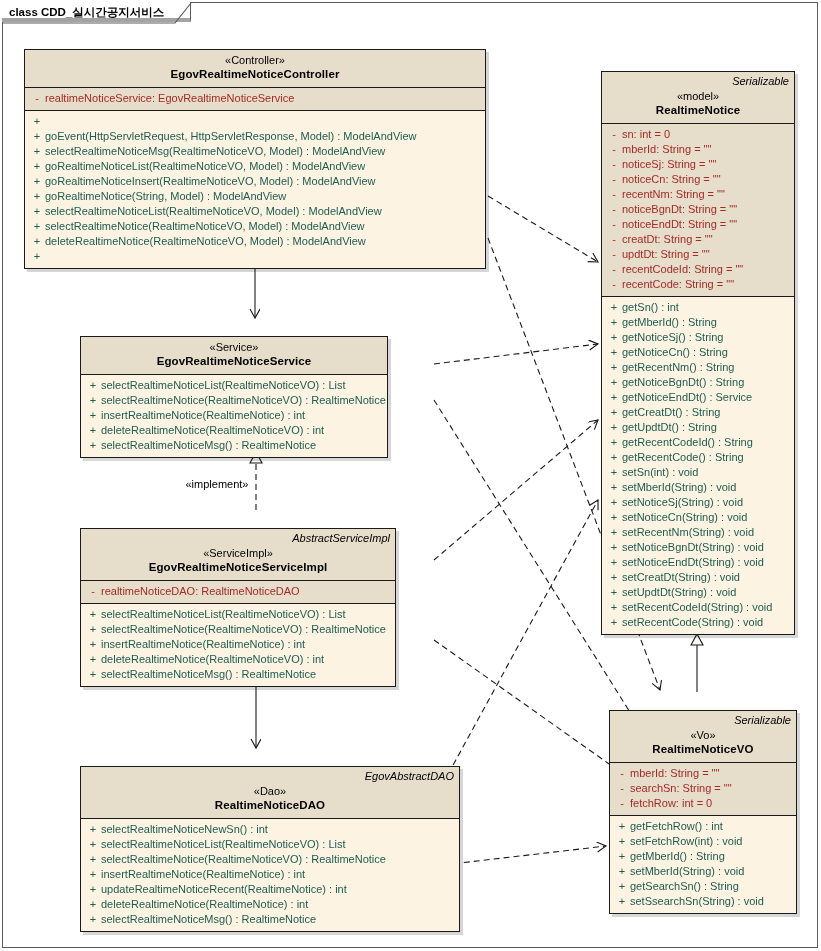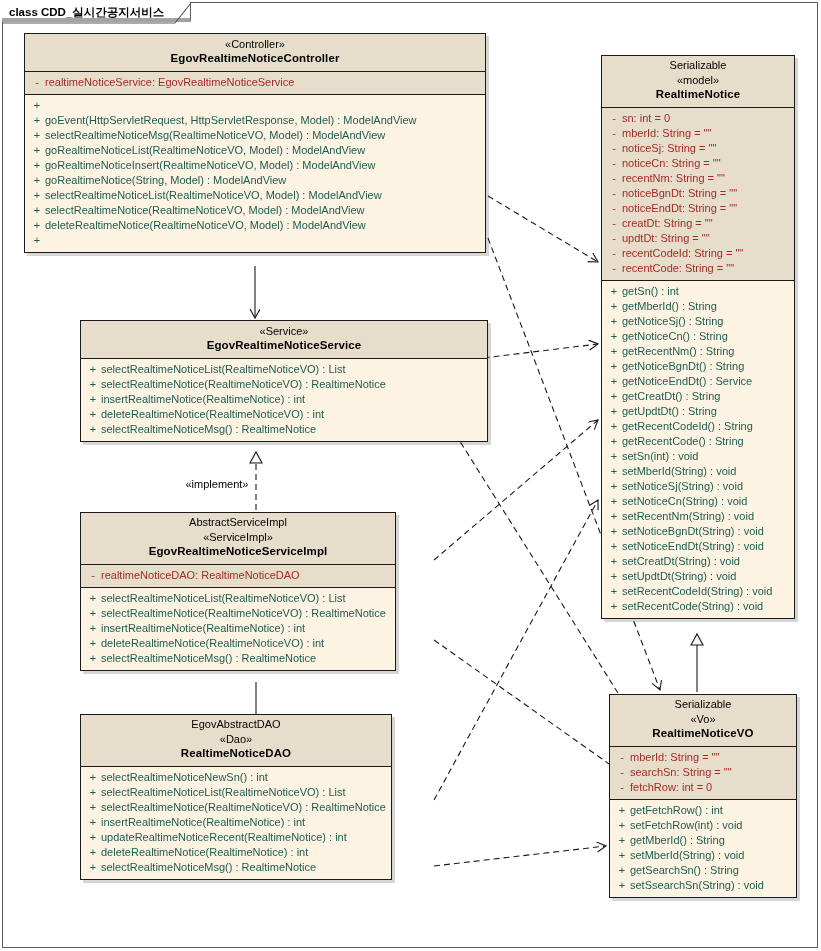--- a/index.html
+++ b/index.html
@@ -78,30 +78,33 @@
   }
 
   
   .uml-class {
     position: absolute;
     box-sizing: border-box;
     border: 1px solid #1a1a1a;
     background: #fdf3e3;
     box-shadow: 3px 3px 0 rgba(0,0,0,0.16);
     z-index: 3;
+    margin-top: 16px;
   }
   .uml-header {
     background: #e6ddcb;
     border-bottom: 1px solid #1a1a1a;
     padding: 3px 5px 5px 5px;
     text-align: center;
   }
   .uml-tagline {
     font-size: 11px;
+    font-style: italic;
     color: #000000;
+    text-align: right;
     line-height: 13px;
     margin-bottom: 1px;
   }
   .uml-stereotype {
     font-size: 11px;
     color: #000000;
     line-height: 14px;
   }
   .uml-name {
     font-size: 11.5px;
@@ -133,23 +136,23 @@
     width: 16px;
     flex: 0 0 16px;
     text-align: center;
     color: inherit;
   }
   .attr-text { color: #a42b28; }
   .op-text   { color: #1d5c50; }
 
   
   #cls-controller { left: 24px;  top: 33px;  width: 462px; }
-  #cls-service    { left: 80px;  top: 320px; width: 408px; }
+  #cls-service    { left: 80px;  top: 320px; width: 308px; }
   #cls-serviceimpl{ left: 80px;  top: 512px; width: 316px; }
-  #cls-dao        { left: 80px;  top: 714px; width: 312px; }
+  #cls-dao        { left: 80px;  top: 750px; width: 380px; }
   #cls-model      { left: 601px; top: 55px;  width: 194px; }
   #cls-vo         { left: 609px; top: 694px; width: 188px; }
 </style>
 </head>
 <body>
 
 <div id="canvas">
 
   <div id="frame"></div>
   <svg id="frame-tab-slant" width="821" height="951" style="position:absolute;left:0;top:0;z-index:2;pointer-events:none;">

